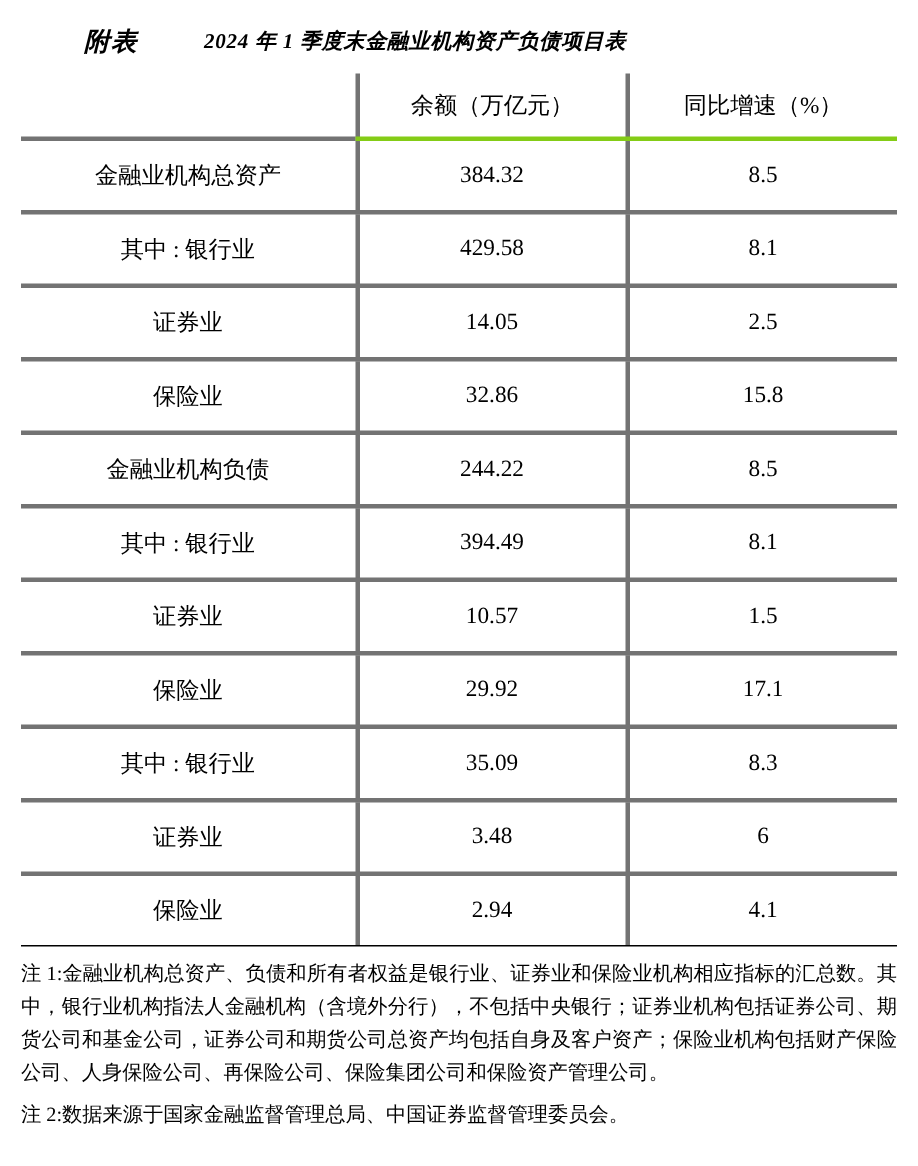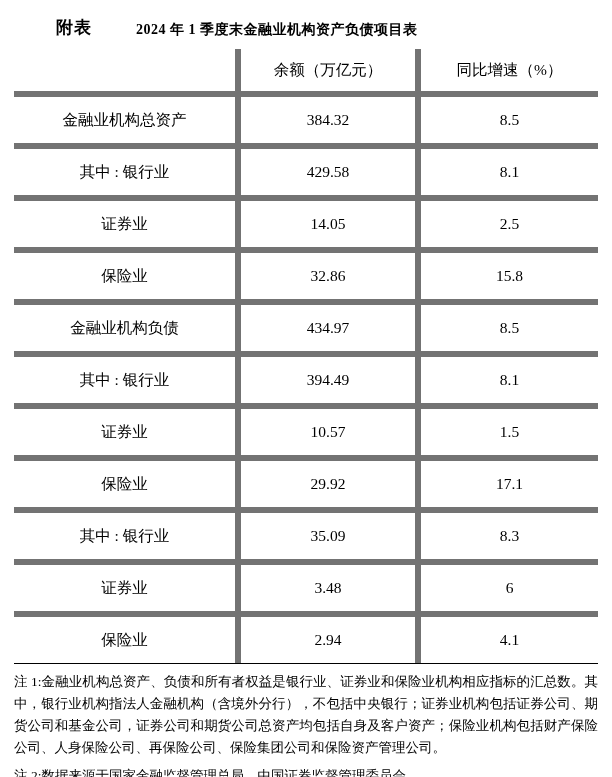--- a/index.html
+++ b/index.html
@@ -16,44 +16,45 @@
   }
   .page {
     width: 612px;
     height: 777px;
     box-sizing: border-box;
     padding: 10px 14px 0 14px;
     position: relative;
   }
   .title-row {
     display: flex;
-    align-items: flex-end;
+    align-items: center;
     padding: 6px 0 10px 0;
     white-space: nowrap;
+    font-style: italic;
   }
   .title-prefix {
     font-size: 17px;
     font-weight: bold;
     letter-spacing: 1px;
     margin-left: 42px;
   }
   .title-main {
     font-size: 14px;
     font-weight: bold;
     letter-spacing: 0.5px;
     margin-left: 44px;
   }
   table.fin {
     width: 584px;
     border-collapse: collapse;
     table-layout: fixed;
     margin: 0 auto;
   }
   table.fin td, table.fin th {
-    border: 6px solid #737373;
+    border: 3px solid #737373;
     padding: 0;
     height: 46px;
     text-align: center;
     vertical-align: middle;
     font-size: 15.5px;
     font-weight: normal;
   }
   table.fin thead th {
     height: 42px;
   }
@@ -160,21 +161,21 @@
           <td>14.05</td>
           <td class="last">2.5</td>
         </tr>
         <tr>
           <td class="first lbl-sub2">保险业</td>
           <td>32.86</td>
           <td class="last">15.8</td>
         </tr>
         <tr>
           <td class="first lbl-main">金融业机构负债</td>
-          <td>434.97</td>
+          <td>244.22</td>
           <td class="last">8.5</td>
         </tr>
         <tr>
           <td class="first lbl-sub">其中 : 银行业</td>
           <td>394.49</td>
           <td class="last">8.1</td>
         </tr>
         <tr>
           <td class="first lbl-sub2">证券业</td>
           <td>10.57</td>

